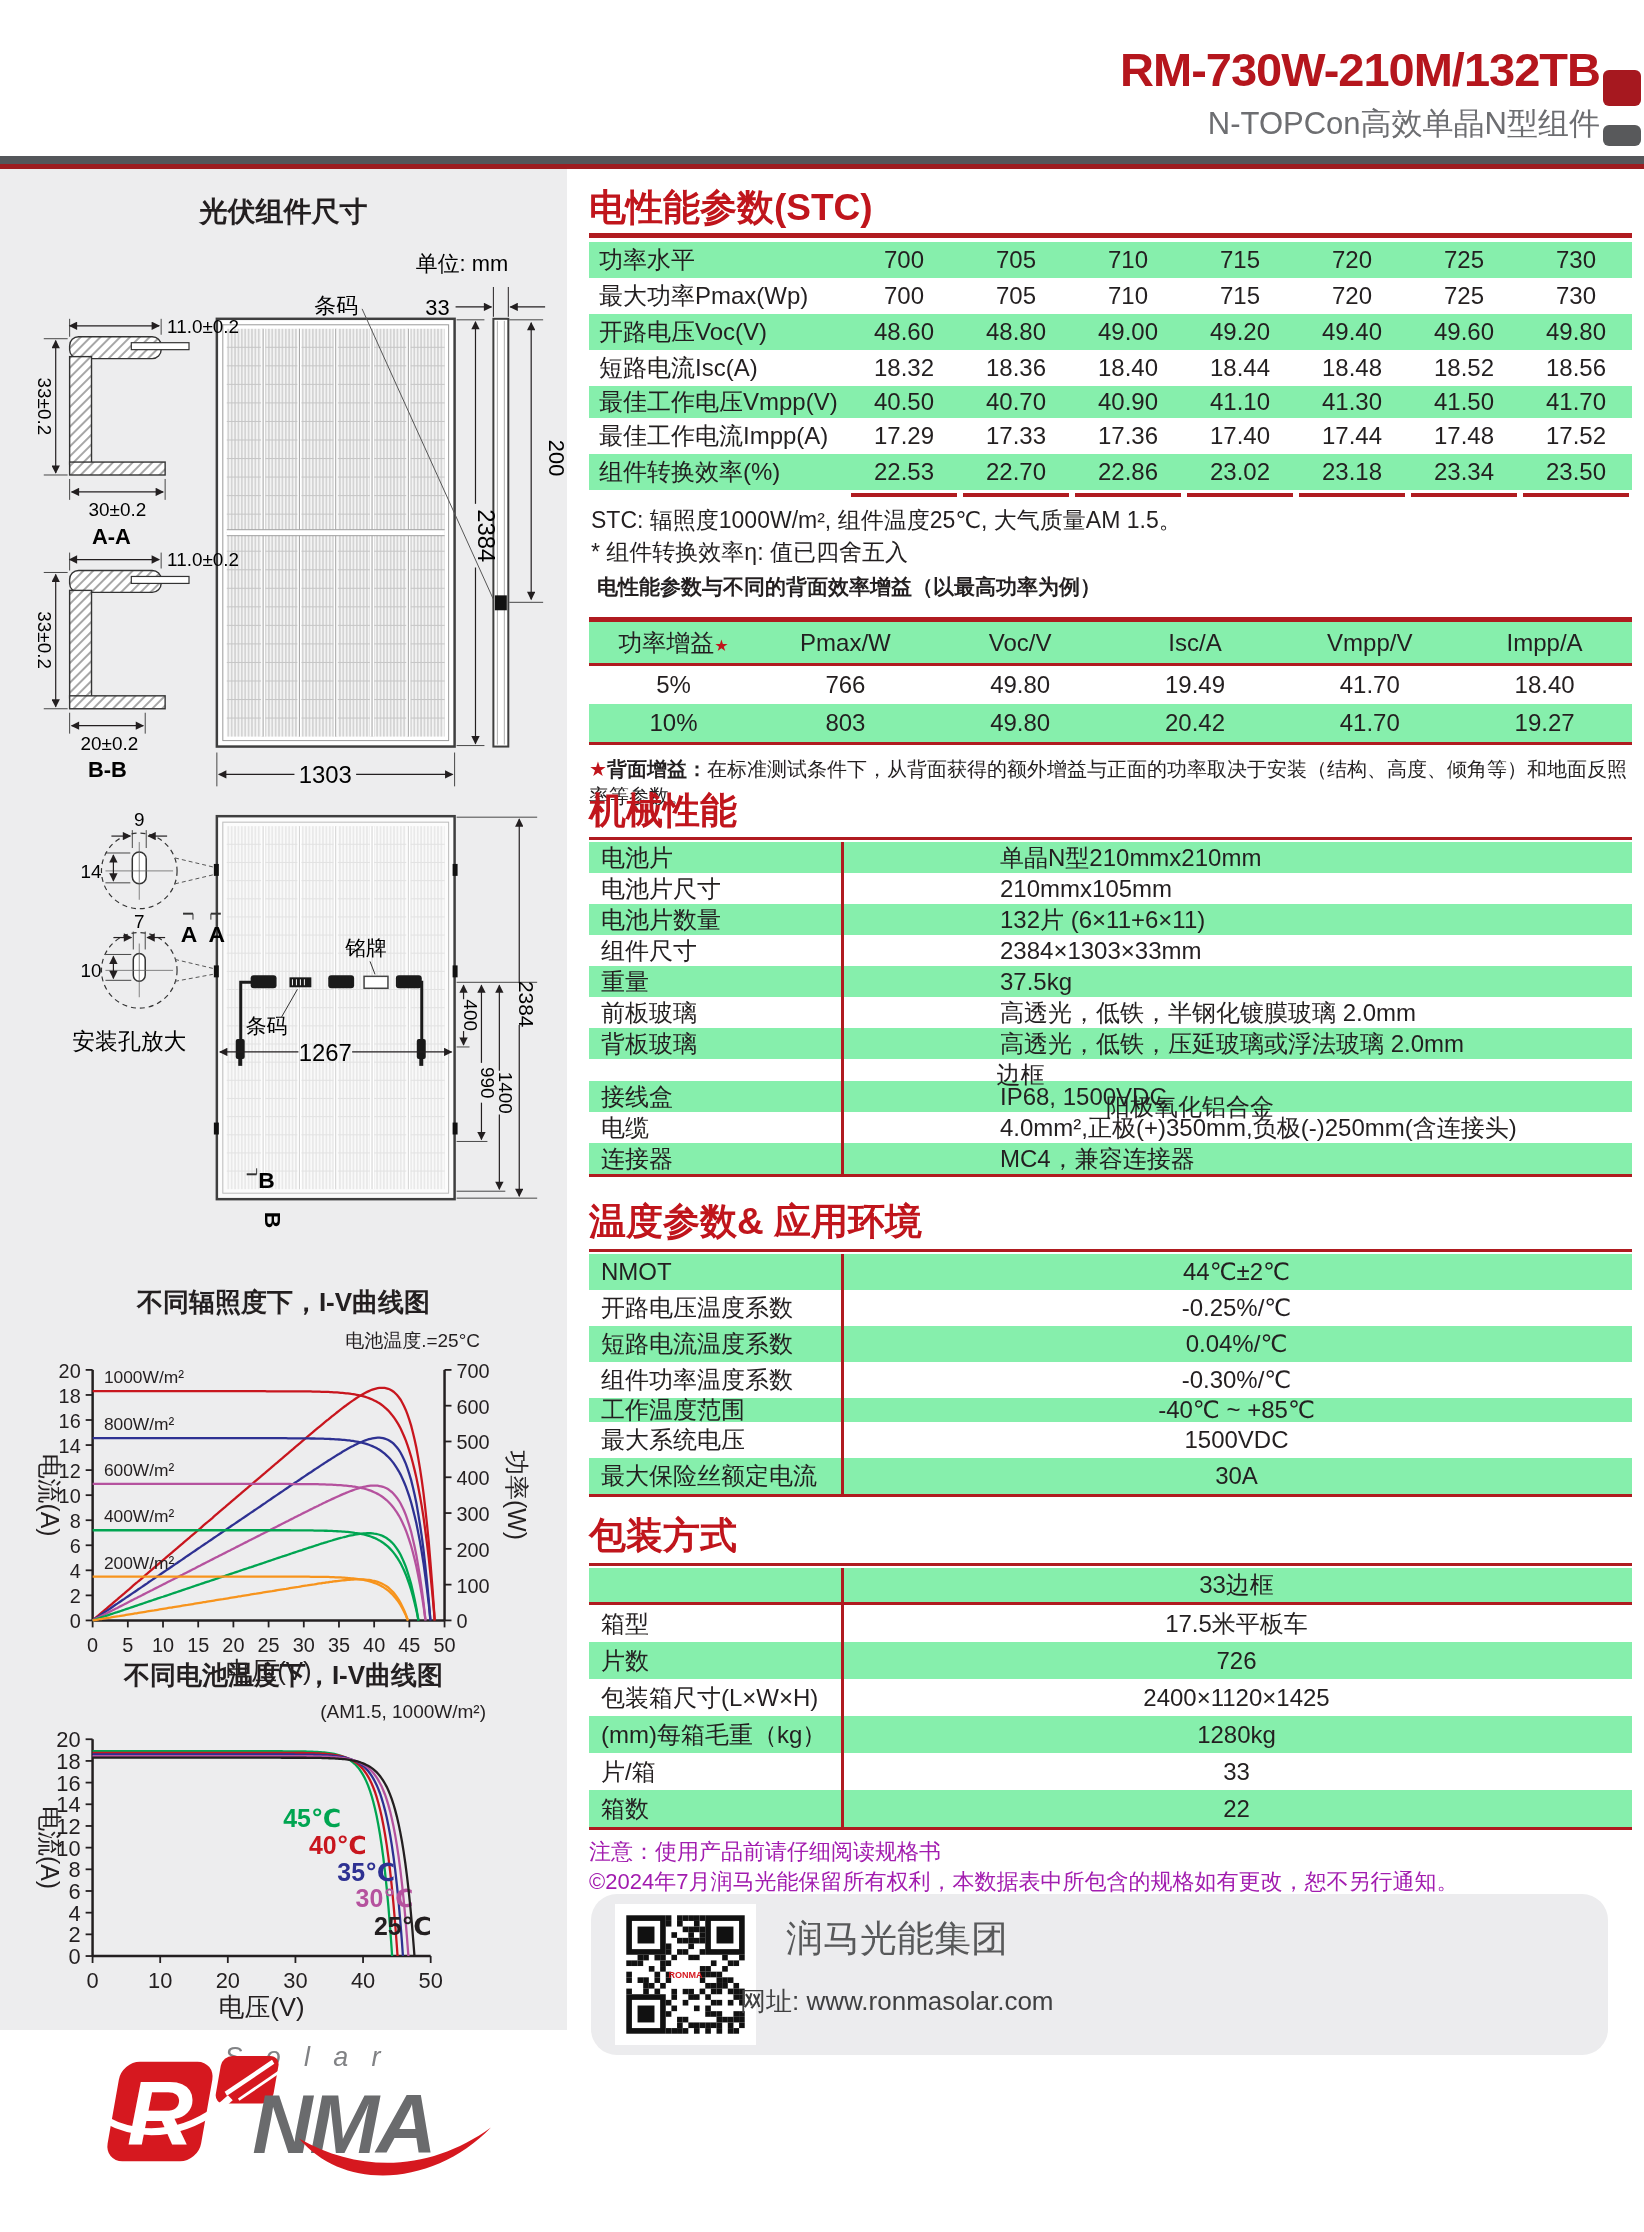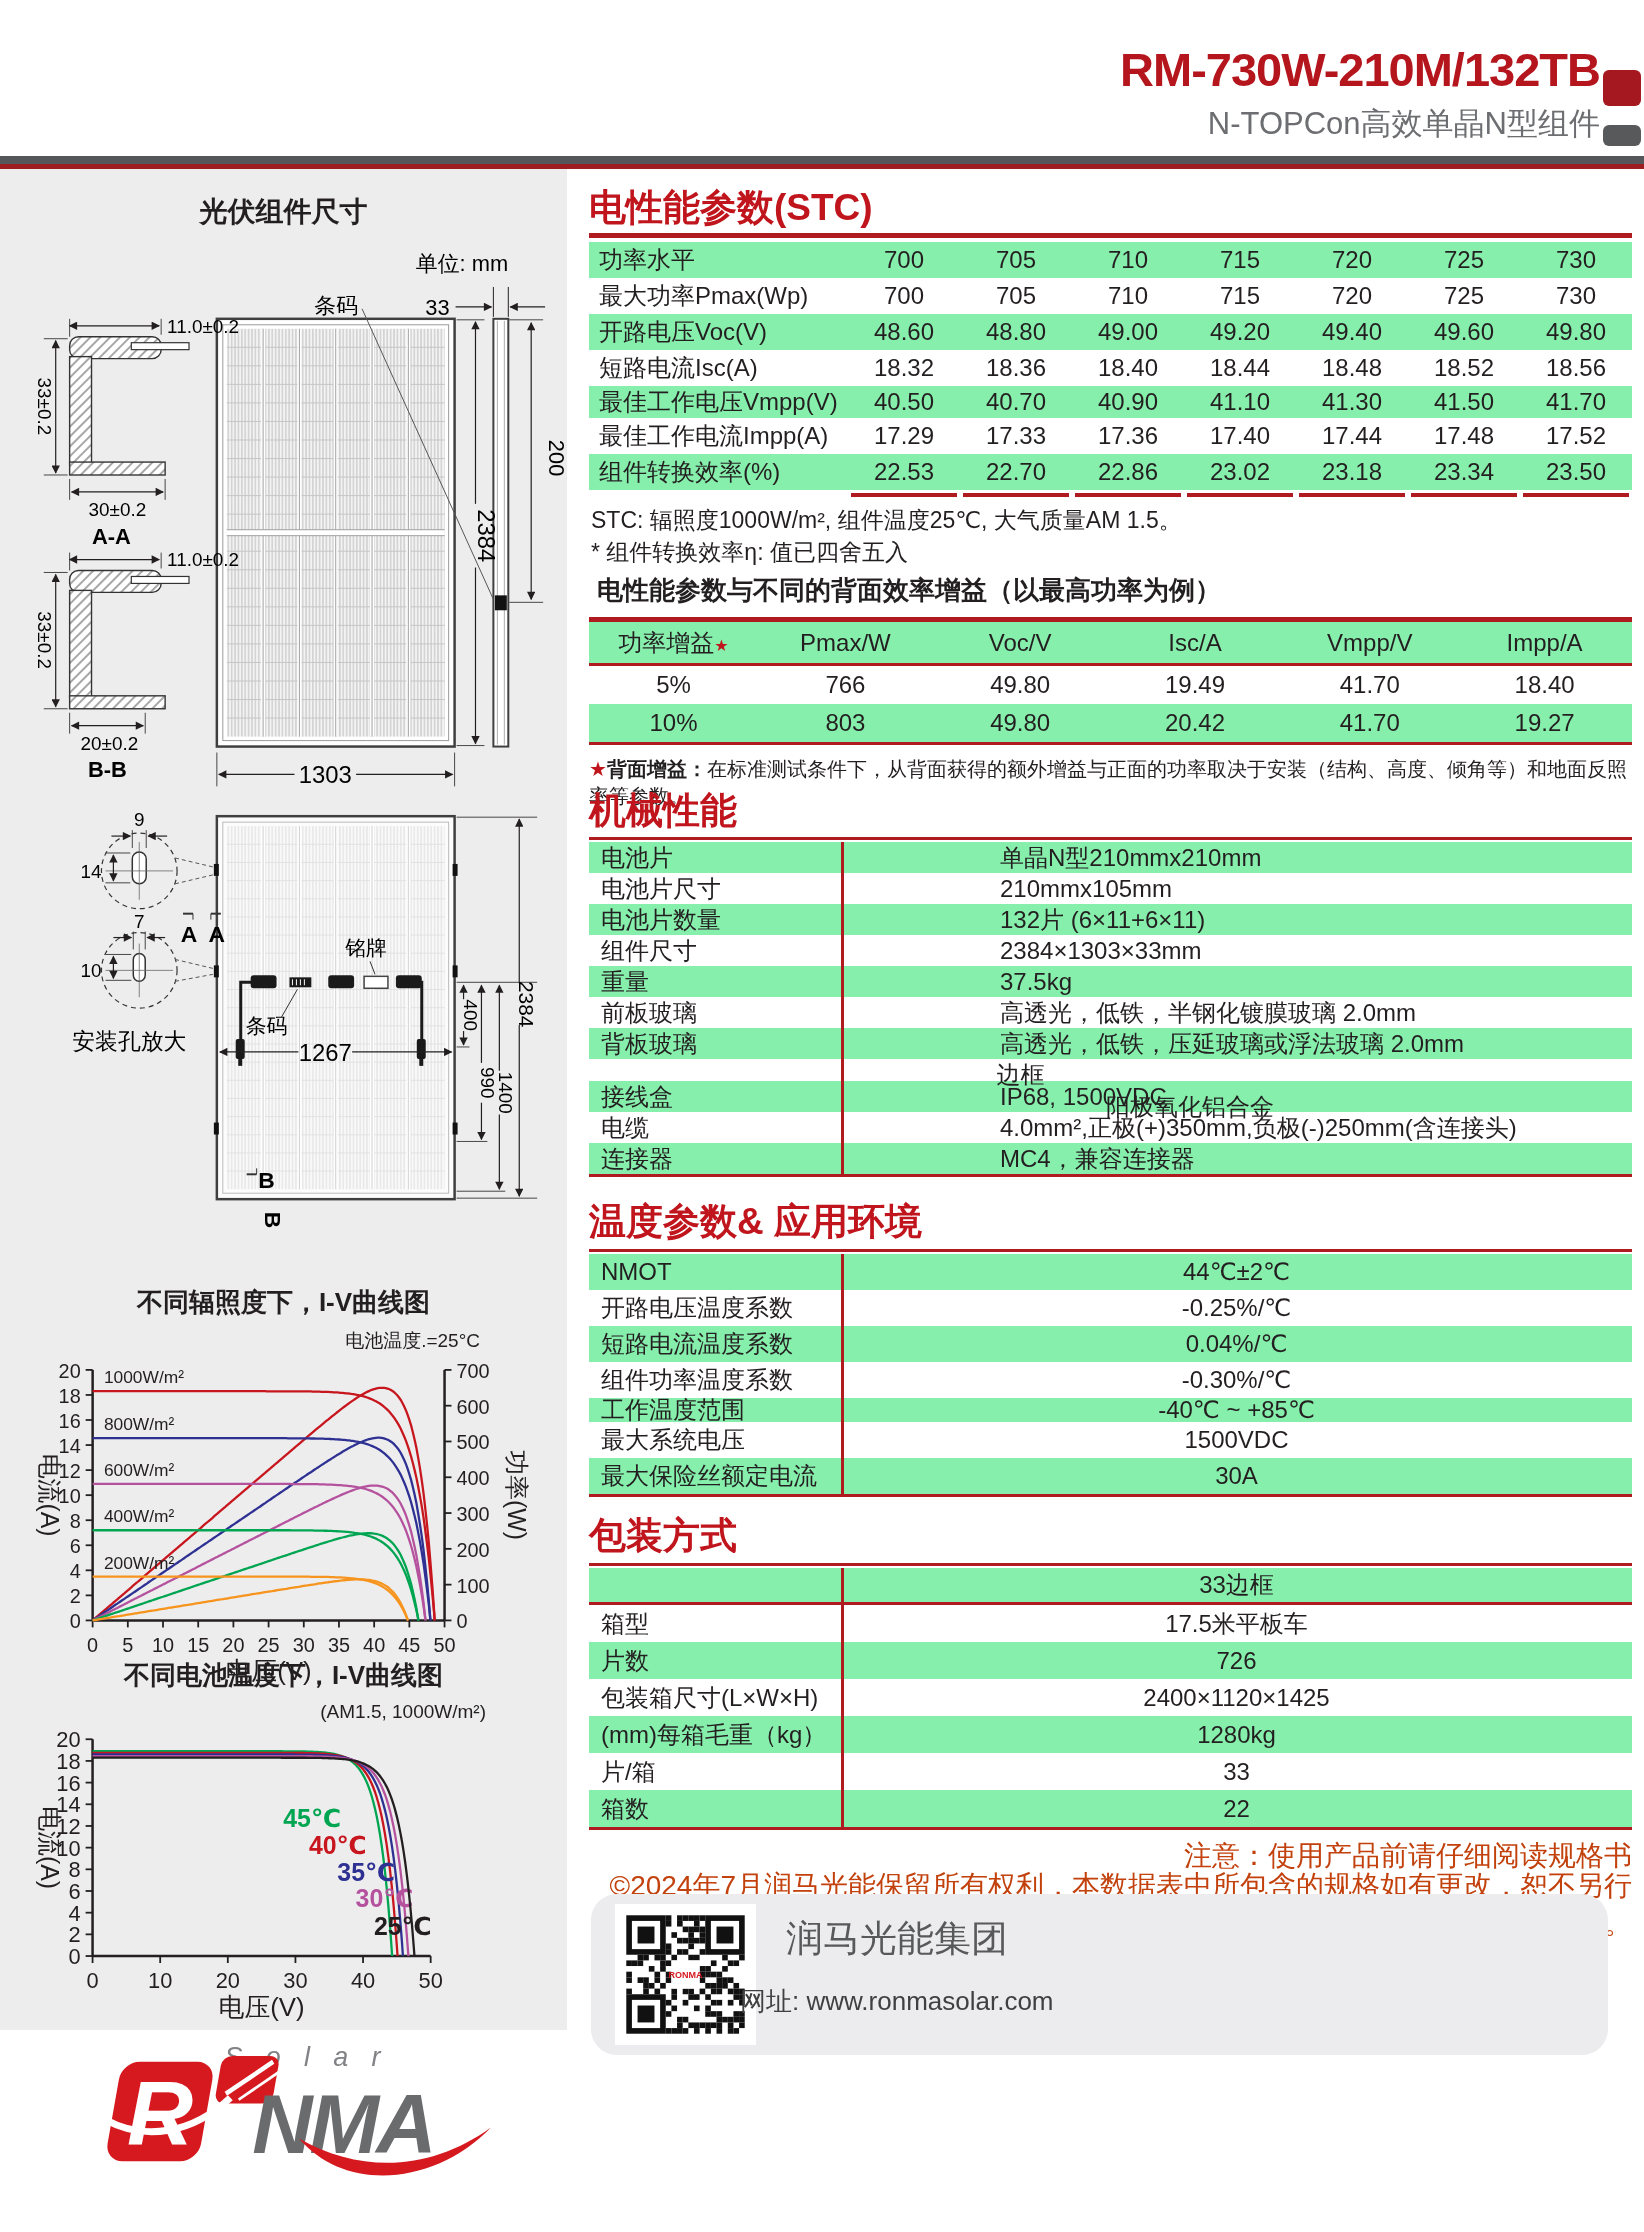--- a/index.html
+++ b/index.html
@@ -23,22 +23,22 @@
   .trow{display:flex;align-items:center;}
   .trow.alt{background:#86efac;}
   .stc-label{width:259px;padding-left:10px;box-sizing:border-box;}
   .tcell{flex:1;text-align:center;}
   .kv-label{width:252px;padding-left:12px;box-sizing:border-box;}
   .kv-val{flex:1;}
   .kv-val.left{padding-left:159px;}
   .kv-val.center{text-align:center;}
   .vdiv{position:absolute;top:0;bottom:0;left:252px;width:3px;background:#b01b20;}
   .note{position:absolute;left:591px;font-size:23px;}
-  .cnote{position:absolute;left:589px;width:1043px;text-align:right;font-size:28px;color:#c2410c;}
-  #gain-title{position:absolute;left:597px;top:573px;font-size:26px;font-weight:700;}
+  .cnote{position:absolute;left:589px;width:1043px;text-align:left;font-size:22px;color:#a21caf;}
+  #gain-title{position:absolute;left:597px;top:573px;font-size:21px;font-weight:700;}
   #gain-foot{position:absolute;left:589px;top:756px;font-size:20px;width:1055px;}
   .red{color:#c0151c;}
   #footer-card{position:absolute;left:591px;top:1894px;width:1017px;height:161px;border-radius:26px;background:#ececee;}
   #company-name{position:absolute;left:195px;top:20px;font-size:37px;color:#58595a;}
   #website{position:absolute;left:149px;top:90px;font-size:26px;color:#404041;}
   svg text{font-family:"Liberation Sans","DejaVu Sans",sans-serif;}
 </style>
 </head>
 <body>
 

